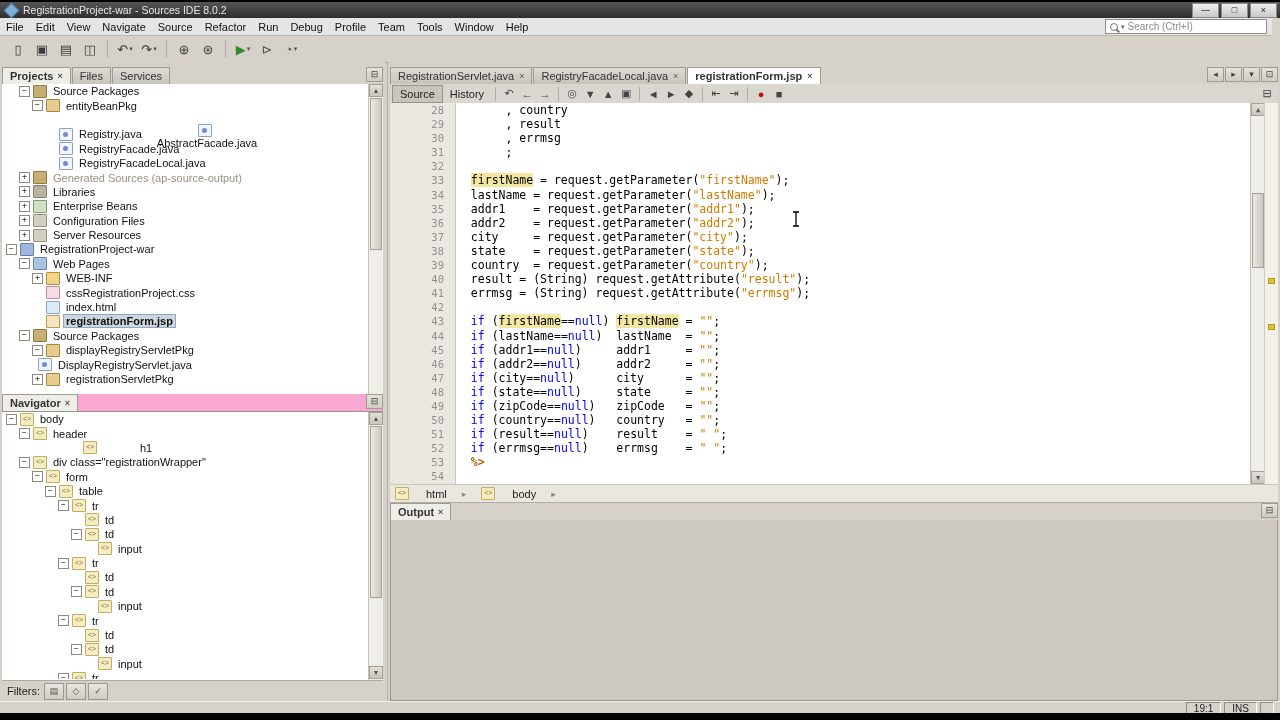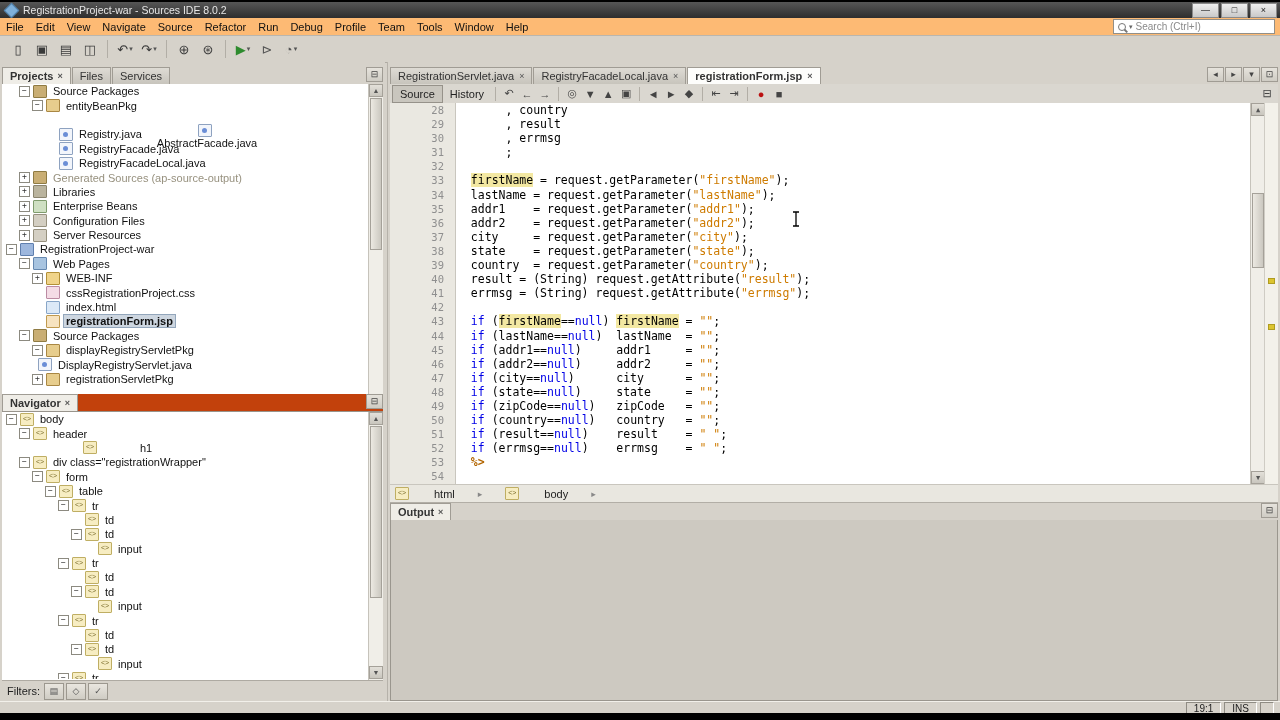--- a/index.html
+++ b/index.html
@@ -12,21 +12,21 @@
   
   .titlebar{position:absolute;top:2px;left:0;right:0;height:16px;
             background:linear-gradient(#565656,#2e2e2e);display:flex;align-items:center;
             padding:0 3px;color:#e6e6e6;font-size:10.5px;}
   .app-icon{width:9px;height:9px;background:#7fb0da;border:1px solid #4f7faa;transform:rotate(45deg);margin:0 6px 0 3px;flex:none;}
   .win-btns{margin-left:auto;display:flex;gap:2px;}
   .win-btn{width:25px;height:13px;background:linear-gradient(#efefef,#c9c9c9);border:1px solid #8a8a8a;
            color:#222;font-size:9px;line-height:12px;text-align:center;}
 
   
-  .menubar{position:absolute;top:18px;left:0;right:0;height:17px;background:#fdba74;
+  .menubar{position:absolute;top:18px;left:0;right:8px;height:17px;background:#e5e5e5;
            border-bottom:1px solid #bab6ae;display:flex;align-items:center;font-size:11px;color:#111;}
   .menu-item{padding:1px 6px;}
   .search-box{margin-left:auto;margin-right:5px;width:152px;height:13px;background:#fff;
               border:1px solid #938f87;display:flex;align-items:center;padding:0 4px;gap:3px;
               font-size:10px;color:#8a8a8a;}
   .search-glass{width:6px;height:6px;border:1.5px solid #777;border-radius:50%;position:relative;flex:none;}
   .search-glass::after{content:"";position:absolute;width:4px;height:1.5px;background:#777;right:-3px;bottom:-2px;transform:rotate(45deg);}
   .search-dd{font-size:7px;color:#666;}
 
   
@@ -83,21 +83,21 @@
   .sc-btn{position:absolute;left:0;right:0;height:13px;background:linear-gradient(#e3e0d9,#c9c6be);
           border:1px solid #a5a199;font-size:7px;color:#555;text-align:center;line-height:12px;box-sizing:border-box;}
   .sc-up{top:0;} .sc-down{bottom:0;}
   .sc-thumb{position:absolute;left:1px;right:1px;background:linear-gradient(90deg,#ece9e2,#cbc8c0);
             border:1px solid #a5a199;}
   #proj-scroll{top:22px;right:2px;bottom:0;}
   #nav-scroll{top:350px;right:2px;bottom:22px;}
 
   
   .nav-header{position:absolute;top:332px;left:2px;right:2px;height:17px;border-bottom:1px solid #98948c;
-              display:flex;align-items:flex-end;font-size:11px;background:#c2410c;}
+              display:flex;align-items:flex-end;font-size:11px;background:#f9a8d4;}
   #navigator-tree{top:350px;left:2px;right:16px;bottom:22px;}
   .filters-bar{position:absolute;left:2px;right:2px;bottom:0;height:20px;background:#d6d2ca;
                border-top:1px solid #aeaaa2;display:flex;align-items:center;font-size:11px;color:#222;padding-left:5px;gap:4px;}
   .filter-btn{width:18px;height:15px;background:linear-gradient(#e9e6df,#cfccc4);border:1px solid #9c988f;
               font-size:9px;line-height:14px;text-align:center;color:#555;}
 
   
   .doc-tabs{position:absolute;top:4px;left:2px;right:2px;height:18px;display:flex;align-items:flex-end;
             border-bottom:1px solid #98948c;font-size:11px;}
   .dtab{height:16px;display:flex;align-items:center;gap:5px;padding:0 7px;margin-right:1px;
@@ -126,21 +126,21 @@
   .tok-s{color:#ce7b00;}
   .tok-d{color:#b26500;font-weight:bold;}
   .tok-h{background:#f3e8a2;}
   #ed-scroll{top:0;right:13px;bottom:0;}
   .error-stripe{position:absolute;top:0;right:0;bottom:0;width:13px;background:#f3f1ea;border-left:1px solid #cfccc4;}
   .es-mark{position:absolute;left:3px;right:3px;height:4px;background:#dcc42f;border:1px solid #b09c20;}
 
   
   .breadcrumb{position:absolute;top:422px;left:2px;right:2px;height:17px;background:#e9e7e0;
               border-top:1px solid #c9c6be;border-bottom:1px solid #b2aea6;display:flex;align-items:center;
-              font-size:11px;color:#222;padding-left:5px;gap:21px;}
+              font-size:11px;color:#222;padding-left:5px;gap:13px;}
   .bc-sep{color:#888;font-size:9px;margin:0 2px;}
 
   
   .output-panel{position:absolute;top:441px;left:2px;right:2px;bottom:0;}
   .out-header{height:17px;border-bottom:1px solid #98948c;display:flex;align-items:flex-end;font-size:11px;}
   .out-body{position:absolute;top:17px;left:0;right:0;bottom:0;background:#cdc9c1;border:1px solid #9a968e;border-top:none;}
 
   
   .statusbar{position:absolute;left:0;right:0;top:701px;height:12px;background:#d6d2ca;border-top:1px solid #f2f0ea;
              display:flex;align-items:center;justify-content:flex-end;font-size:10px;color:#222;padding-right:6px;gap:3px;}

